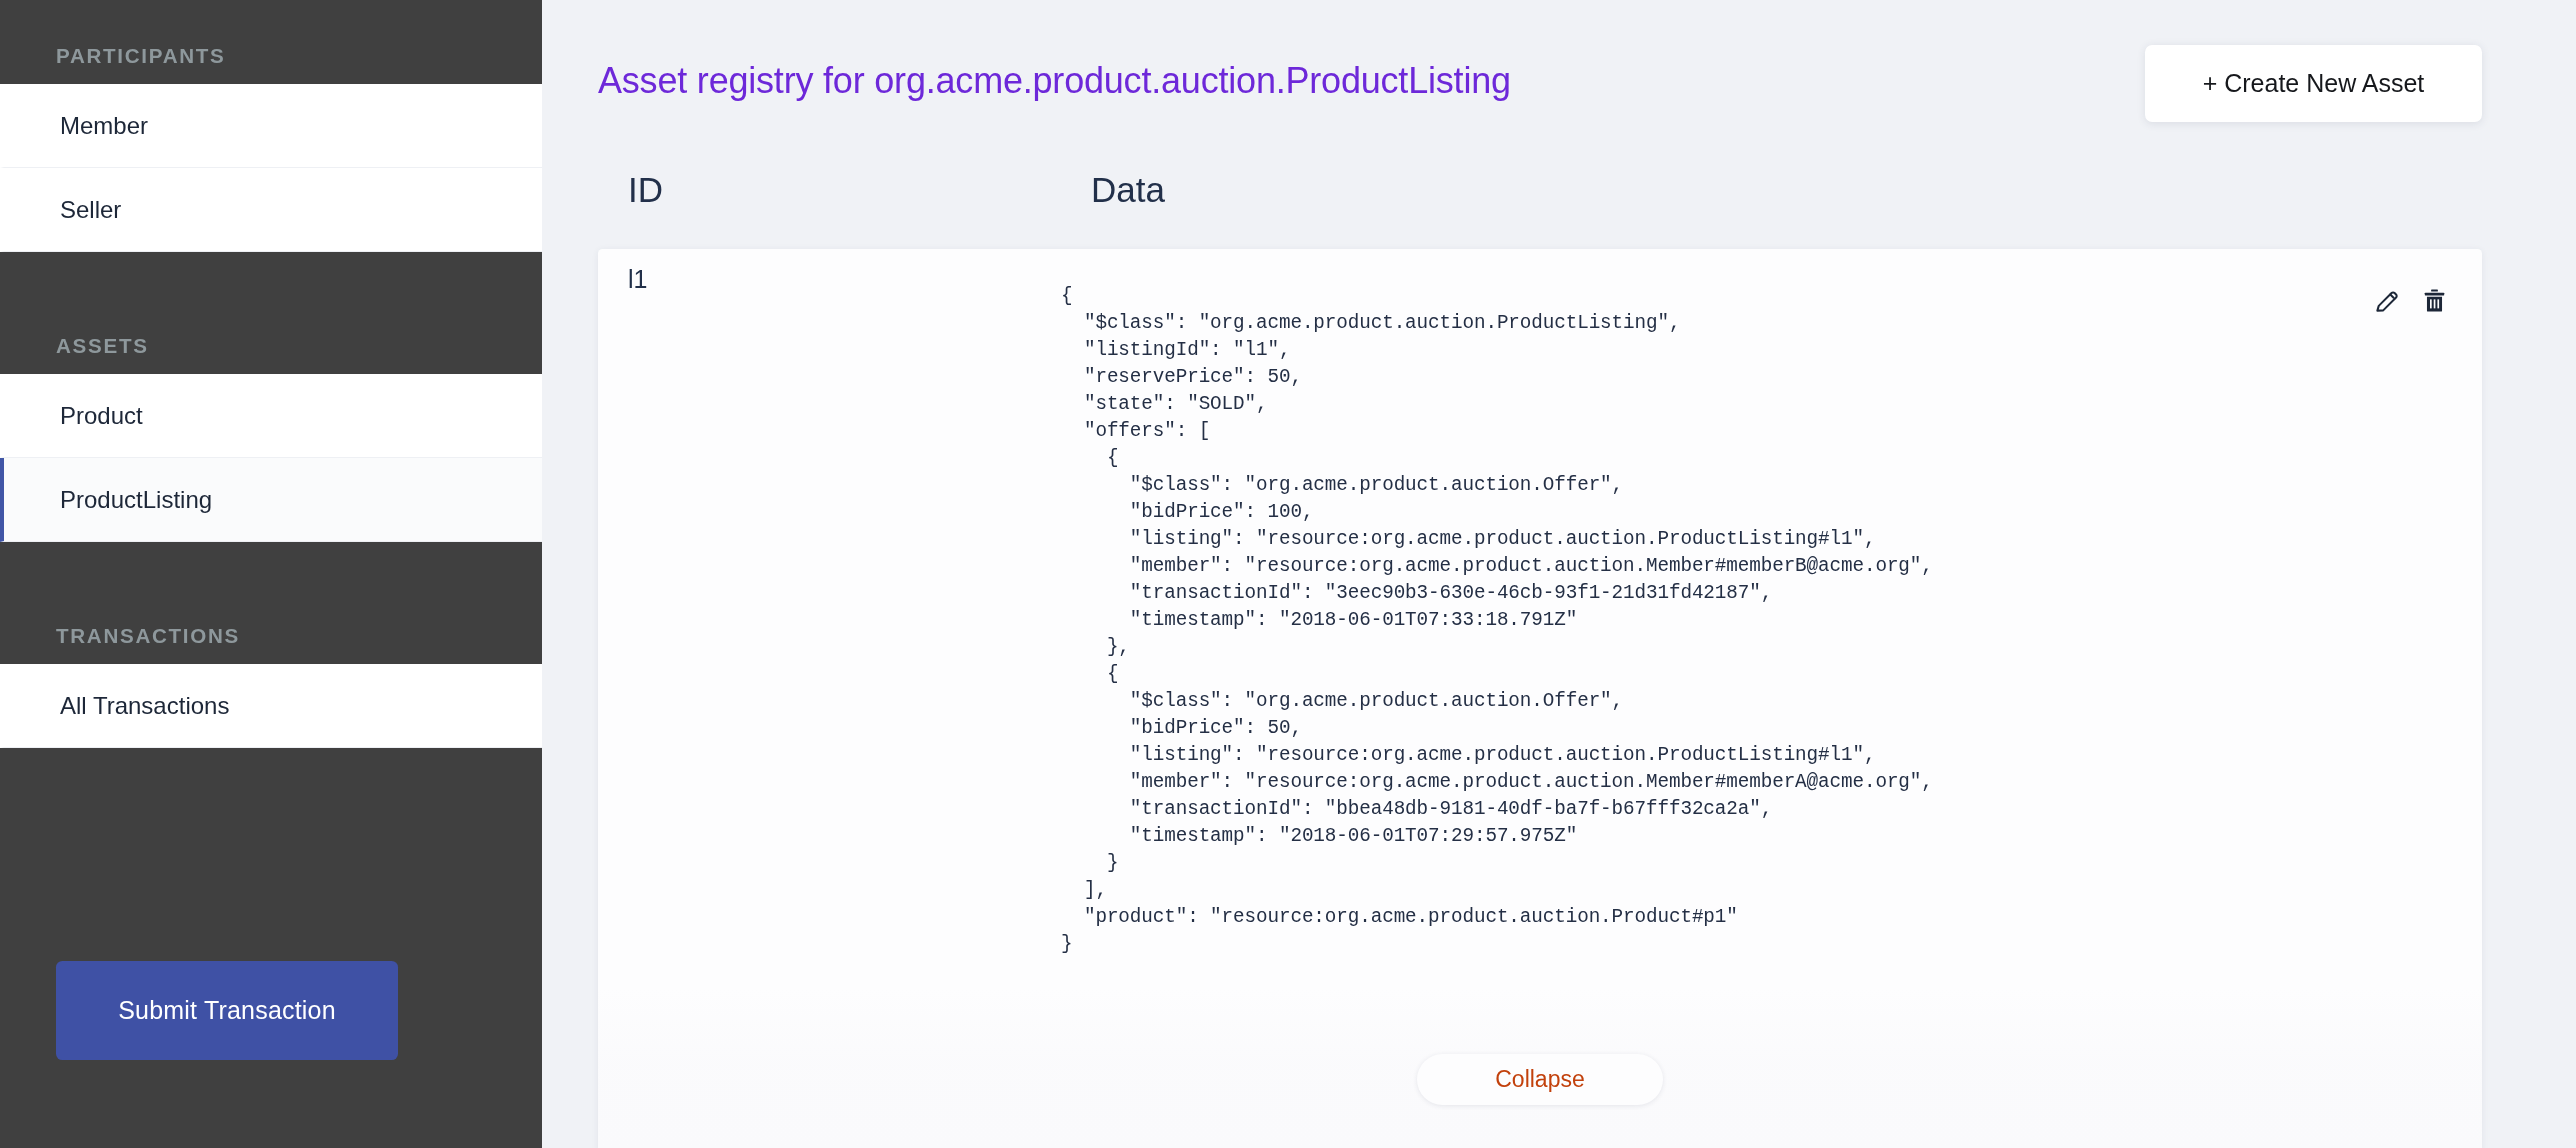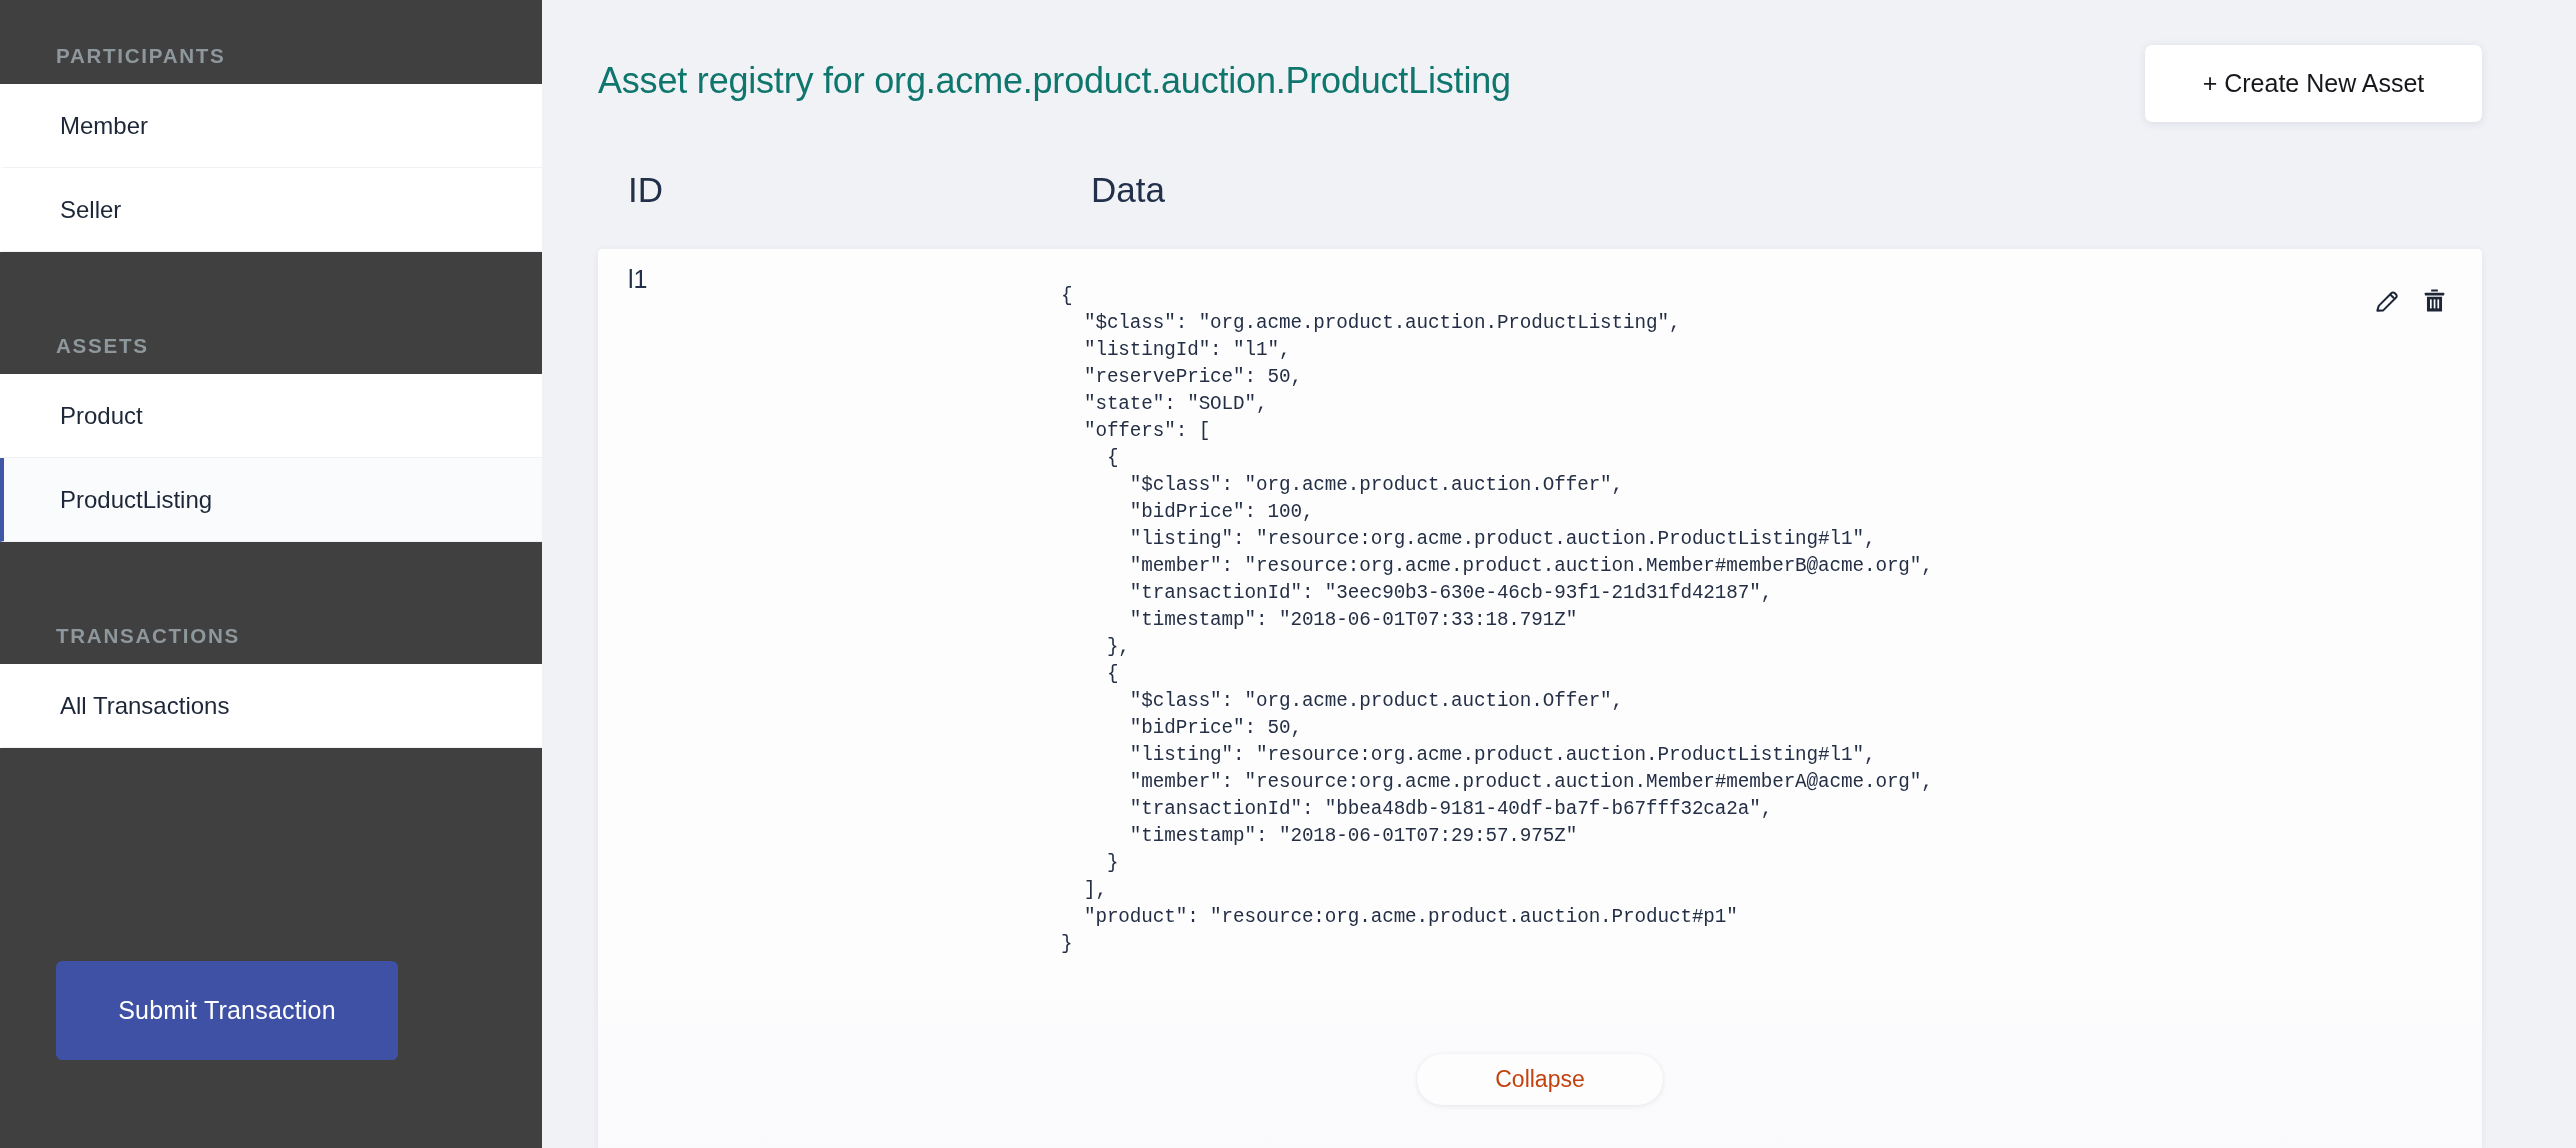--- a/index.html
+++ b/index.html
@@ -89,21 +89,21 @@
 
   .main-header {
     display: flex;
     align-items: flex-start;
     justify-content: space-between;
     padding-top: 59px;
   }
 
   .page-title {
     font-size: 36px;
-    color: #0f766e;
+    color: #6d28d9;
     font-weight: 400;
     letter-spacing: -0.2px;
     line-height: 1.2;
   }
 
   .create-btn {
     position: absolute;
     right: 94px;
     top: 45px;
     width: 337px;

